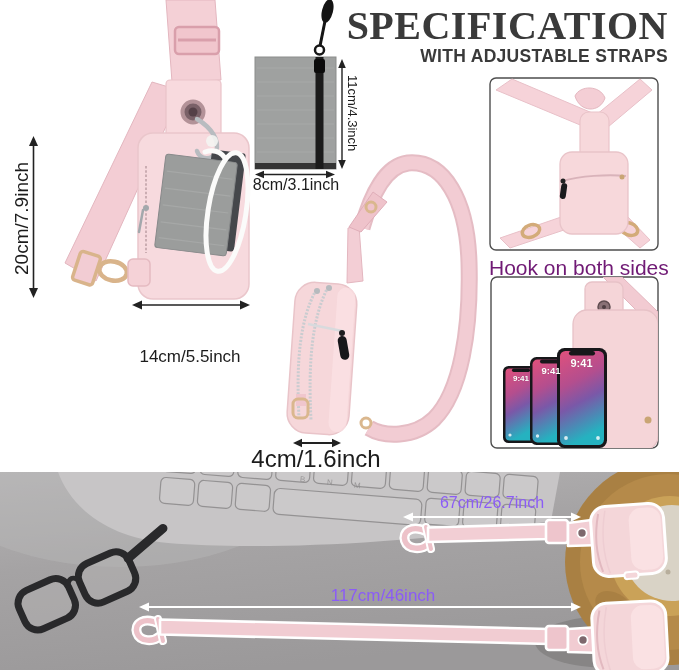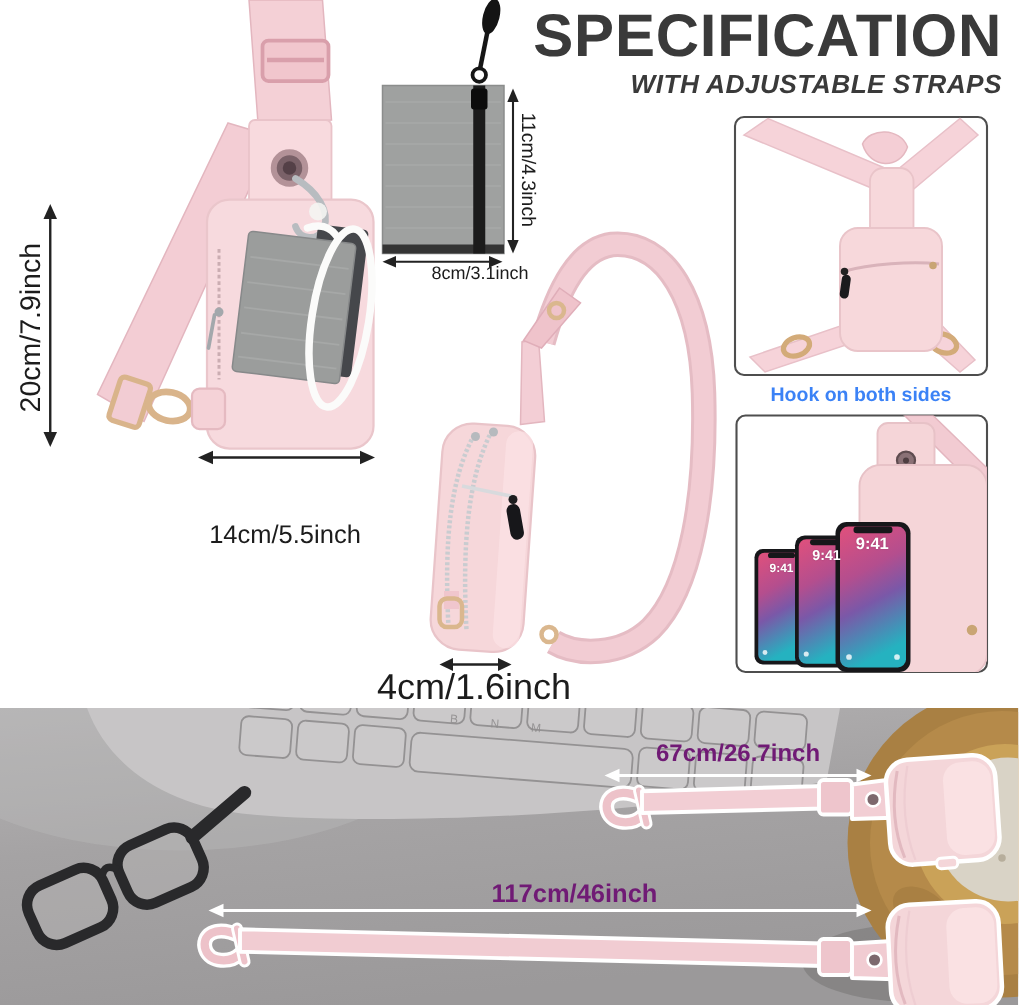--- a/index.html
+++ b/index.html
@@ -1,32 +1,32 @@
 <!DOCTYPE html>
 <html><head>
 <meta charset="utf-8">
 <style>
   html,body{margin:0;padding:0;background:#fff;}
   .stage{position:relative;width:679px;height:670px;overflow:hidden;background:#fff;
          font-family:"Liberation Sans",sans-serif;}
   .stage svg{position:absolute;left:0;top:0;}
   .lbl{position:absolute;color:#1c1c1c;white-space:nowrap;text-align:center;line-height:1.1;}
-  .title{position:absolute;right:11px;top:2px;font-size:40px;font-weight:700;color:#3a3a3a;letter-spacing:.5px;}
-  .subtitle{position:absolute;right:11px;top:46px;font-size:17.5px;font-weight:700;color:#3a3a3a;letter-spacing:.3px;font-style:italic;}
+  .title{position:absolute;right:11px;top:2px;font-size:40px;font-weight:700;color:#3a3a3a;letter-spacing:.5px;font-family:Liberation Serif, serif;}
+  .subtitle{position:absolute;right:11px;top:46px;font-size:17.5px;font-weight:700;color:#3a3a3a;letter-spacing:.3px;}
   .rot-ccw{transform:rotate(-90deg);transform-origin:center;}
   .rot-cw{transform:rotate(90deg);transform-origin:center;}
   .bag-h{left:-46px;top:208px;width:136px;font-size:19px;}
   .bag-w{left:120px;top:308px;width:140px;font-size:17px;margin-top:40px;}
   .pouch-h{left:297px;top:106px;width:110px;font-size:13px;}
-  .pouch-w{left:236px;top:176px;width:120px;font-size:12px;padding-left:24px;}
+  .pouch-w{left:236px;top:176px;width:120px;font-size:16px;}
   .bag-d{left:236px;top:446px;width:160px;font-size:24px;}
-  .cap{font-weight:700;font-size:13px;color:#3b82f6;}
+  .cap{font-weight:400;font-size:21px;color:#701a75;}
   .cap-hooks{left:489px;top:256px;width:170px;}
   .cap-sizes{left:489px;top:452px;width:170px;}
-  .strap-lbl{color:#701a75;font-weight:700;}
+  .strap-lbl{color:#8b5cf6;font-weight:400;}
   .strap-short-lbl{left:412px;top:494px;width:160px;font-size:16px;}
   .strap-long-lbl{left:303px;top:587px;width:160px;font-size:17px;}
   .ptime{position:absolute;color:#fff;font-weight:700;text-align:center;text-shadow:0 0 1px rgba(0,0,0,.25);}
   .ptime1{left:503px;top:374px;width:36px;font-size:8px;}
   .ptime2{left:530px;top:365px;width:42px;font-size:9.5px;}
   .ptime3{left:557px;top:357px;width:49px;font-size:11px;}
   .key-letter{position:absolute;color:#8f8d8e;font-size:8px;opacity:.85;transform:rotate(4.5deg);}
   .k1{left:300px;top:475px;} .k2{left:327px;top:478px;} .k3{left:354px;top:481px;}
 </style>
 </head>

